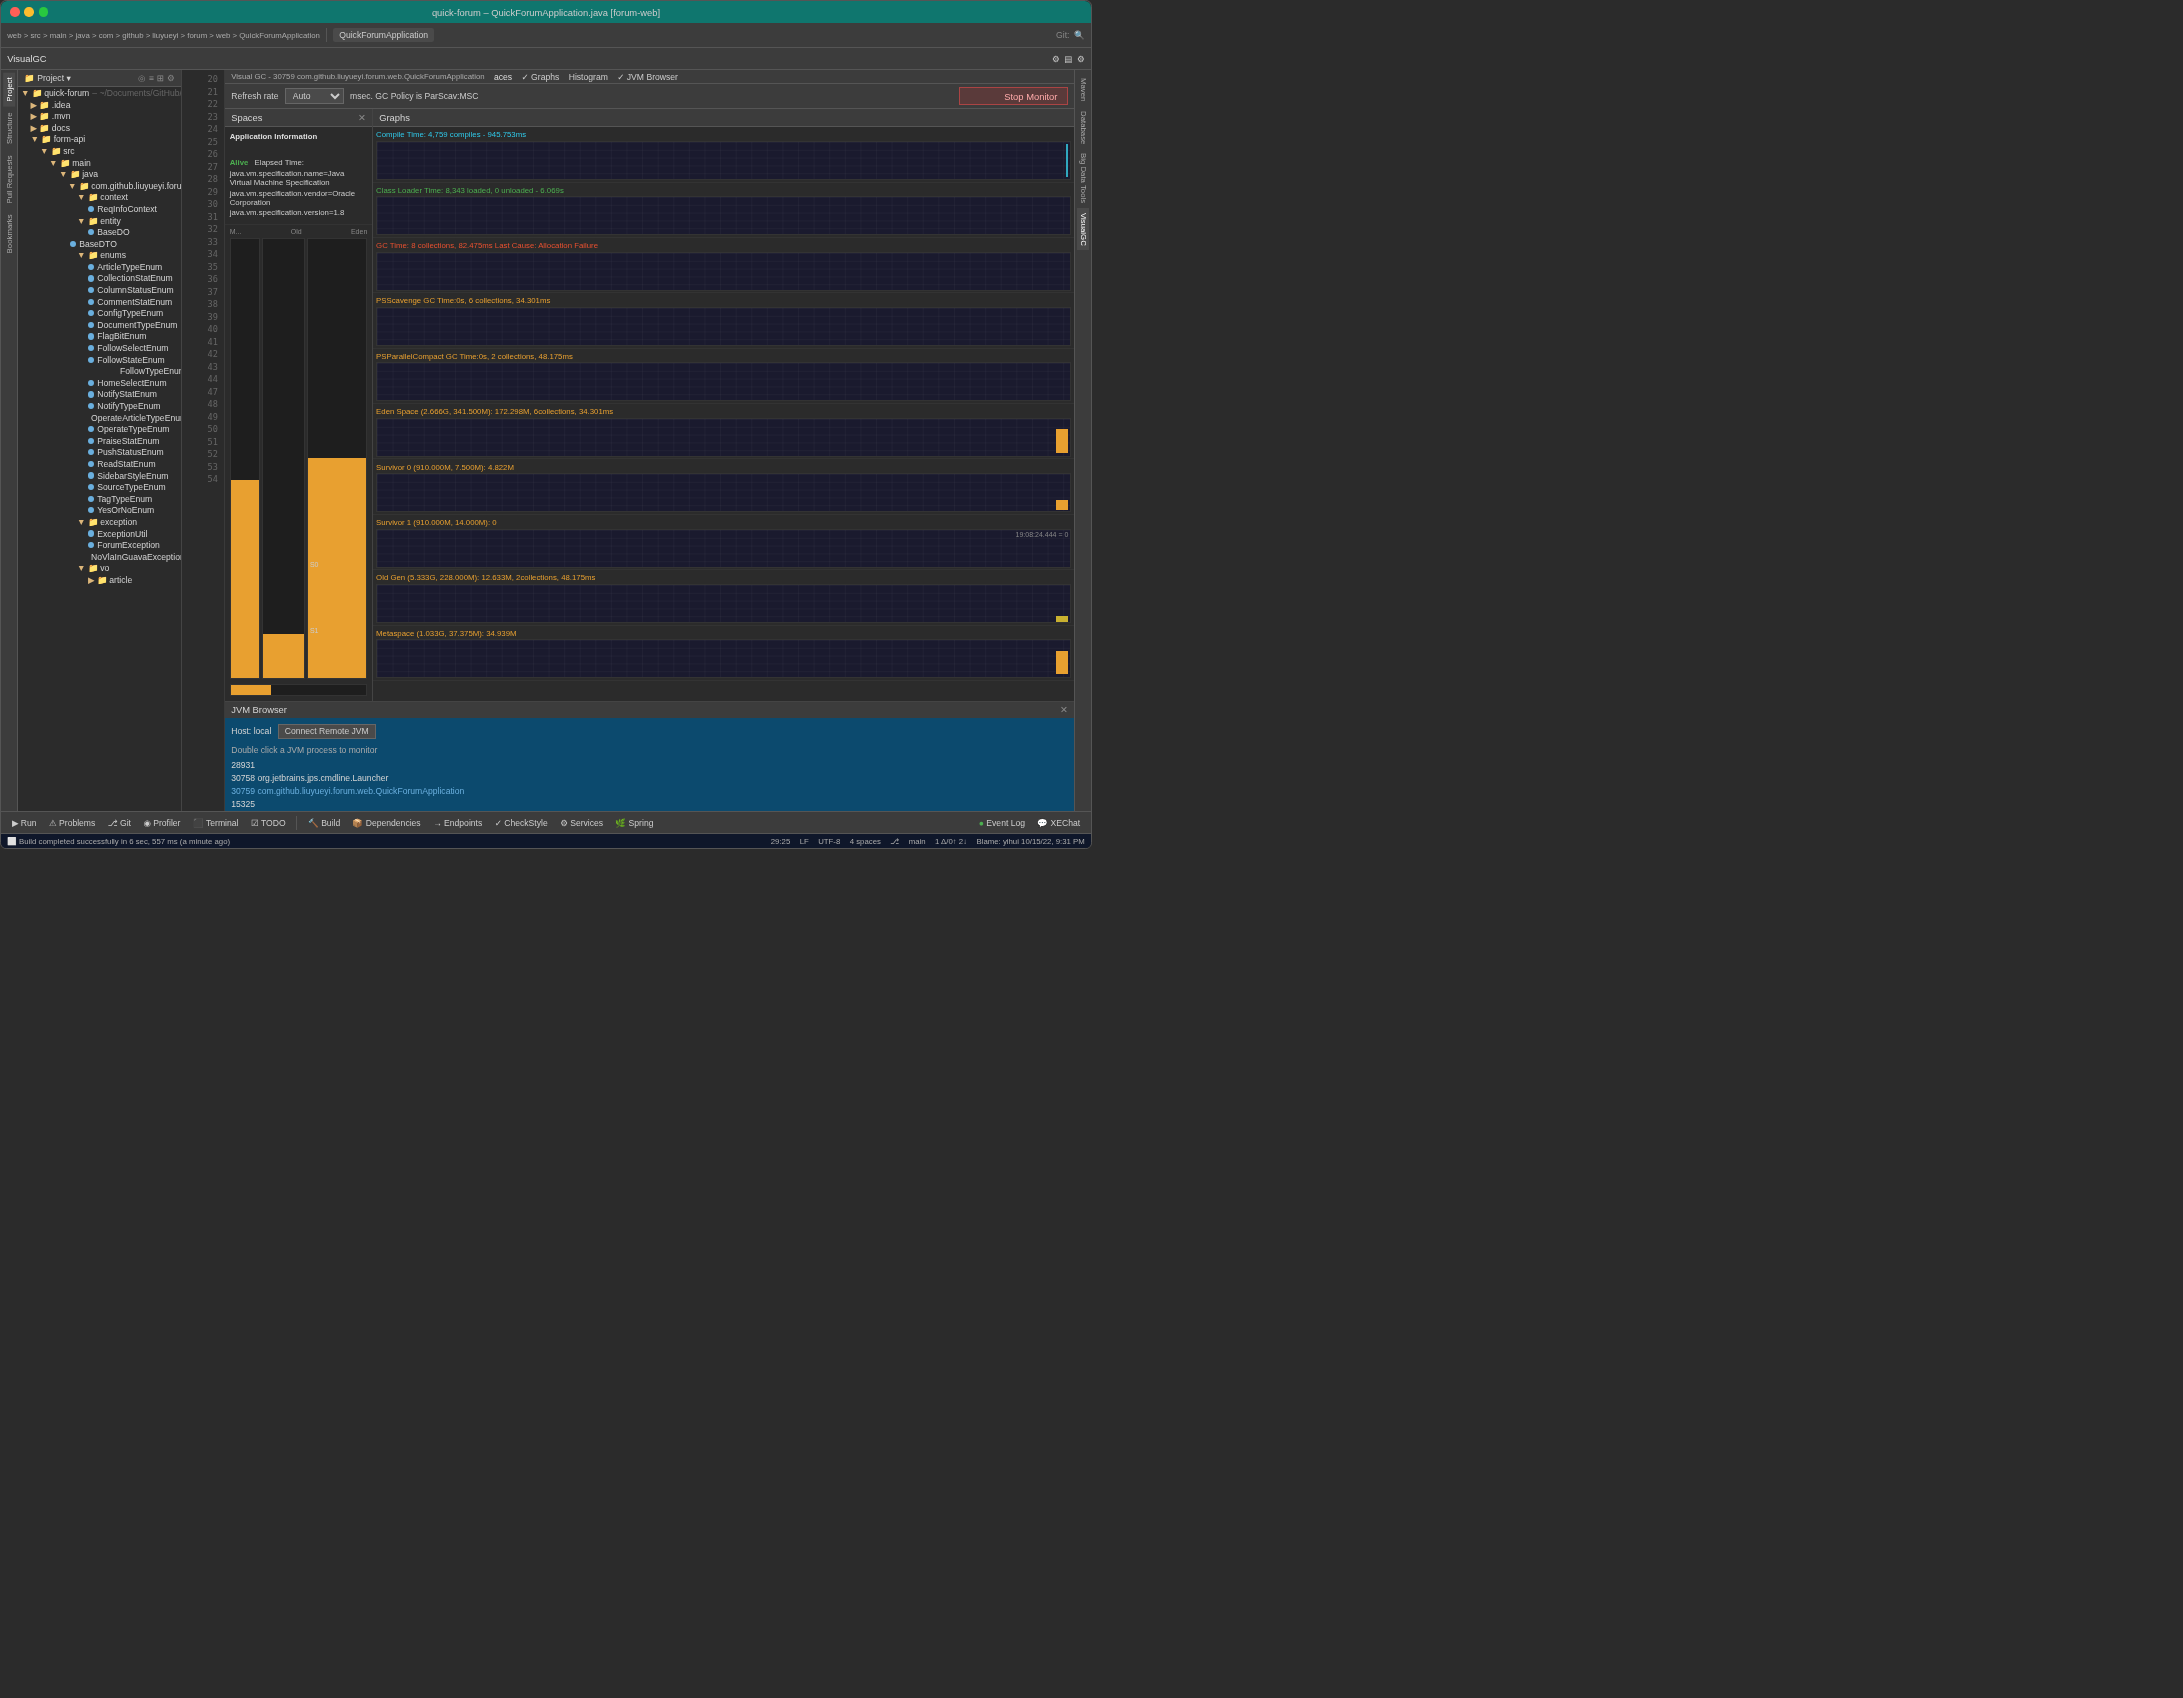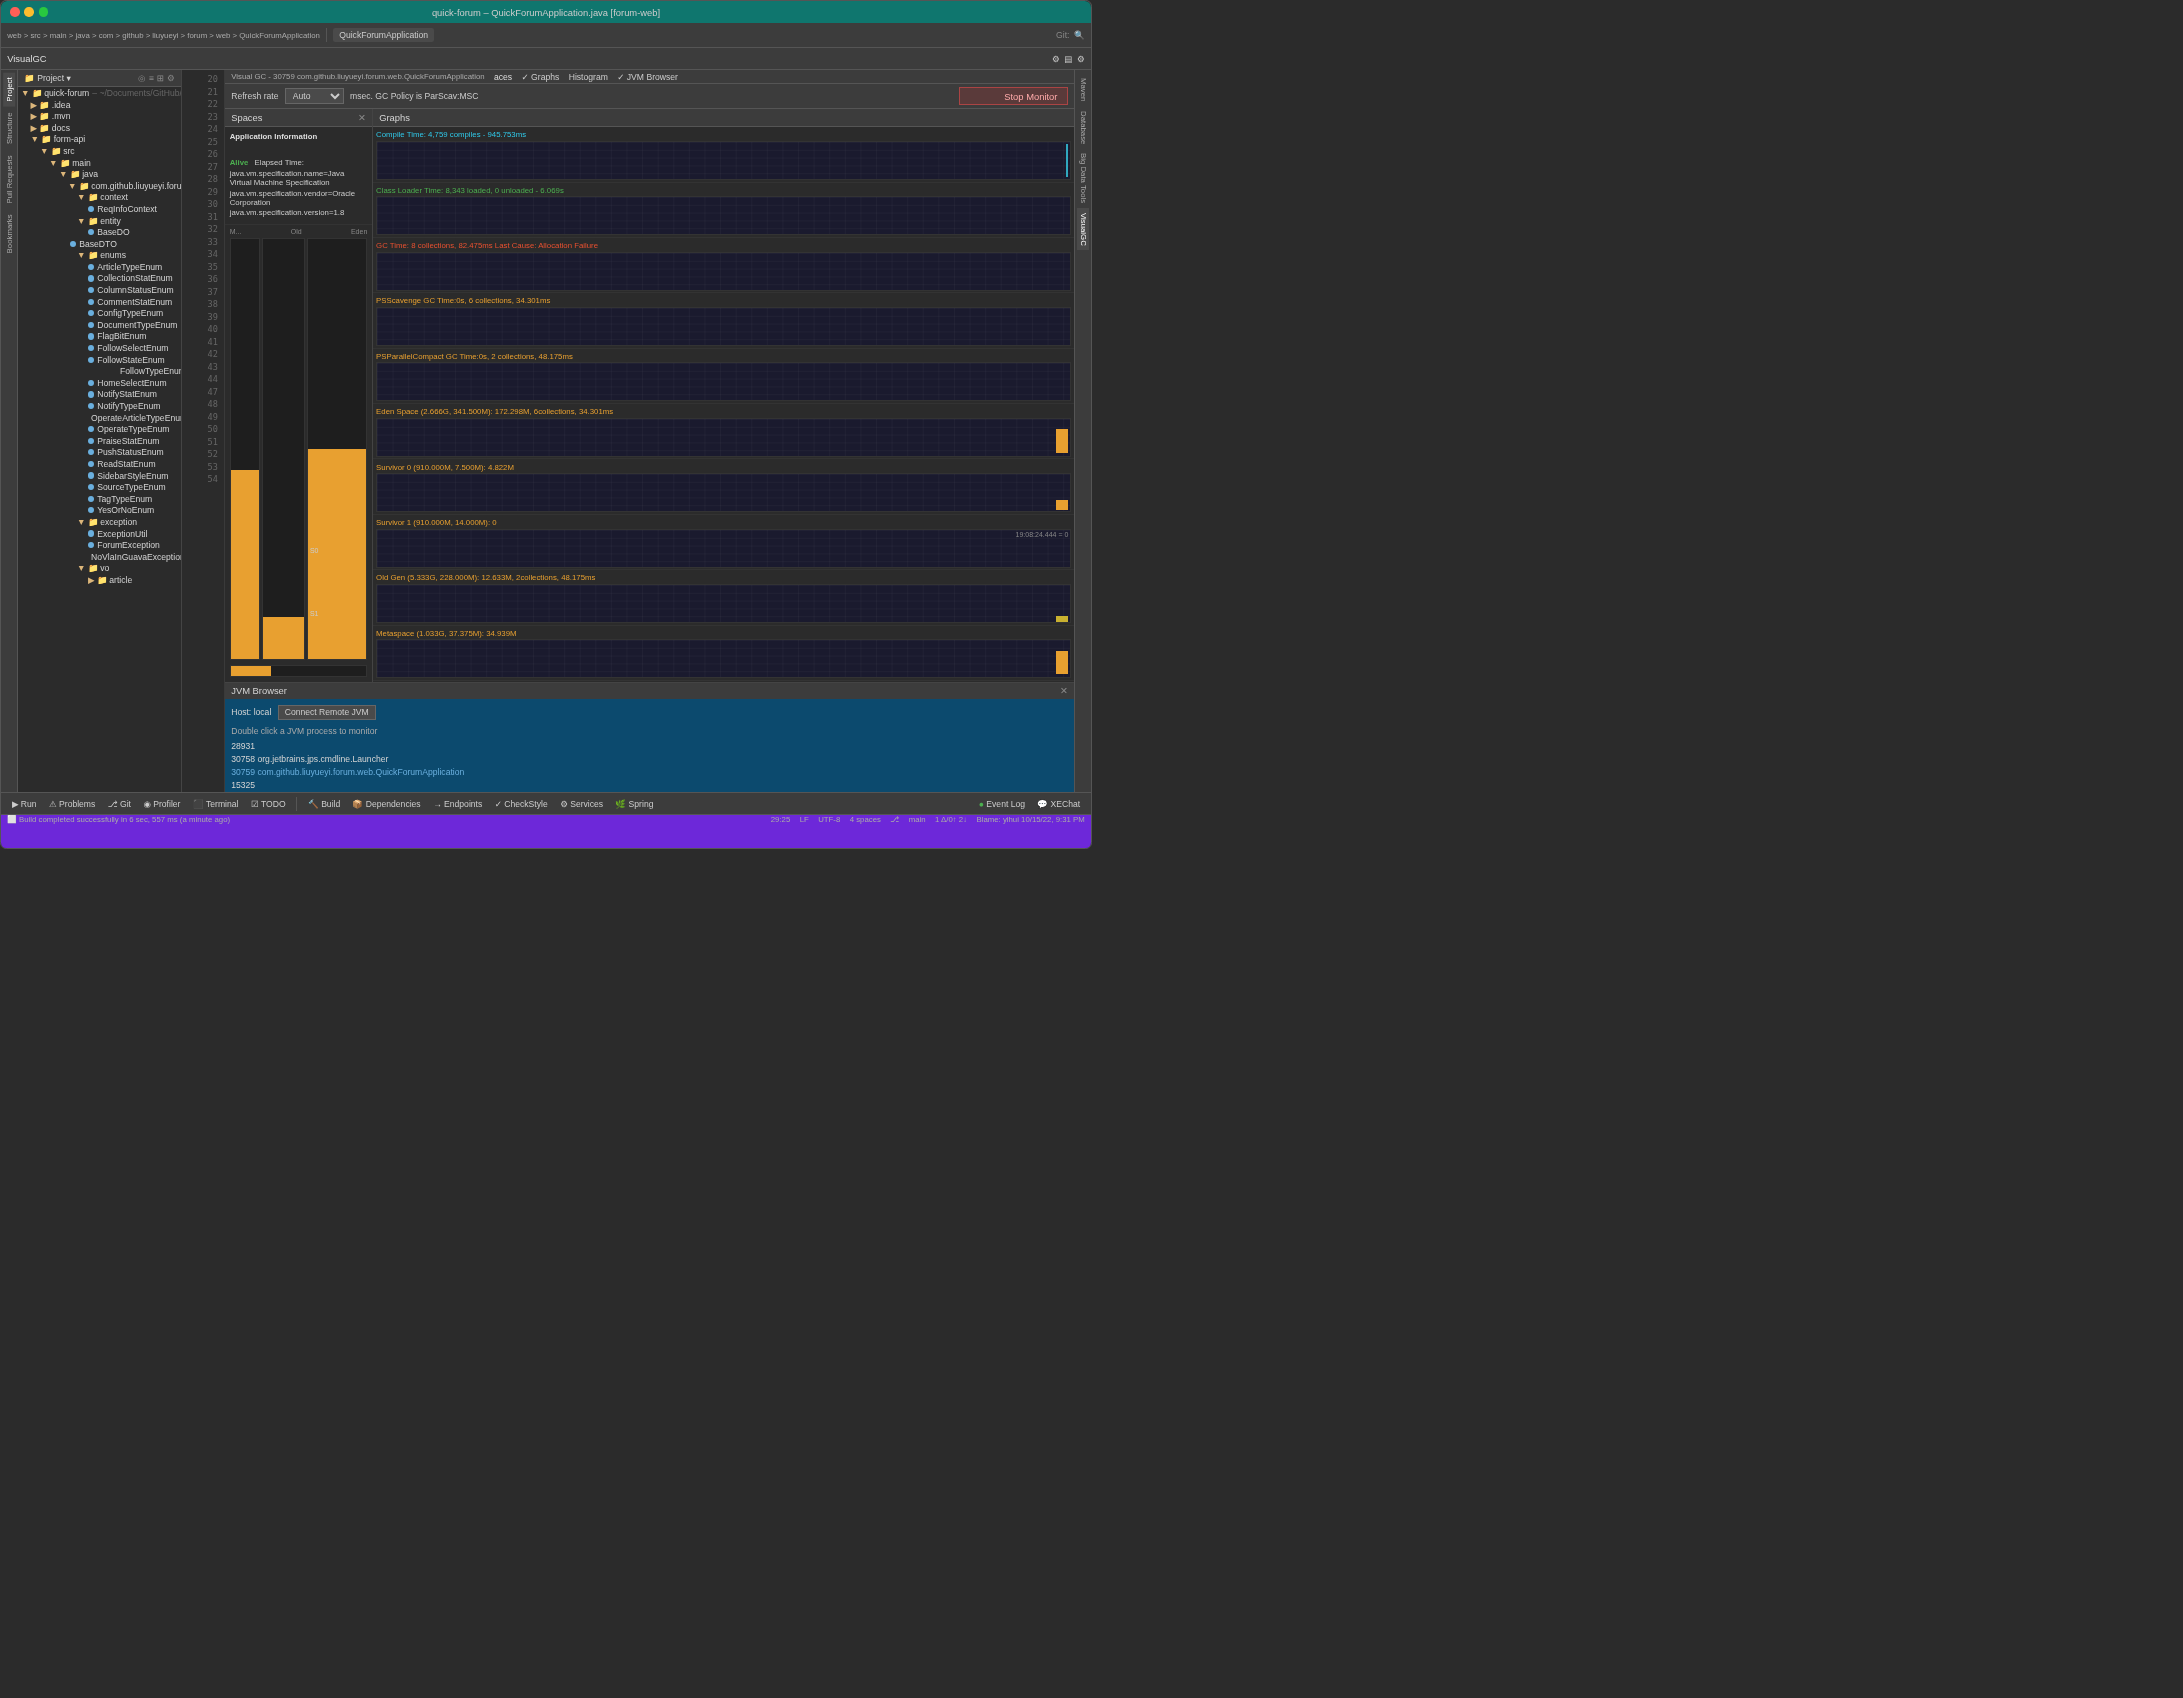--- a/index.html
+++ b/index.html
@@ -275,24 +275,24 @@
       display: flex;
       align-items: center;
       gap: 2.3px;
       padding: 0 4.7px;
       cursor: pointer;
       white-space: nowrap;
     }
 
     
     .status-bar {
-      height: 34px;
-      background: #6d28d9;
-      display: flex;
-      align-items: flex-start;
+      height: 15px;
+      background: #0f172a;
+      display: flex;
+      align-items: center;
       padding: 0 6.2px;
       gap: 6.2px;
       border-top: 0.8px solid #555;
       font-size: 7.8px;
       color: #aaa;
     }
     .status-left { flex: 1; }
     .status-right { display: flex; gap: 9.4px; }
 
     select {

